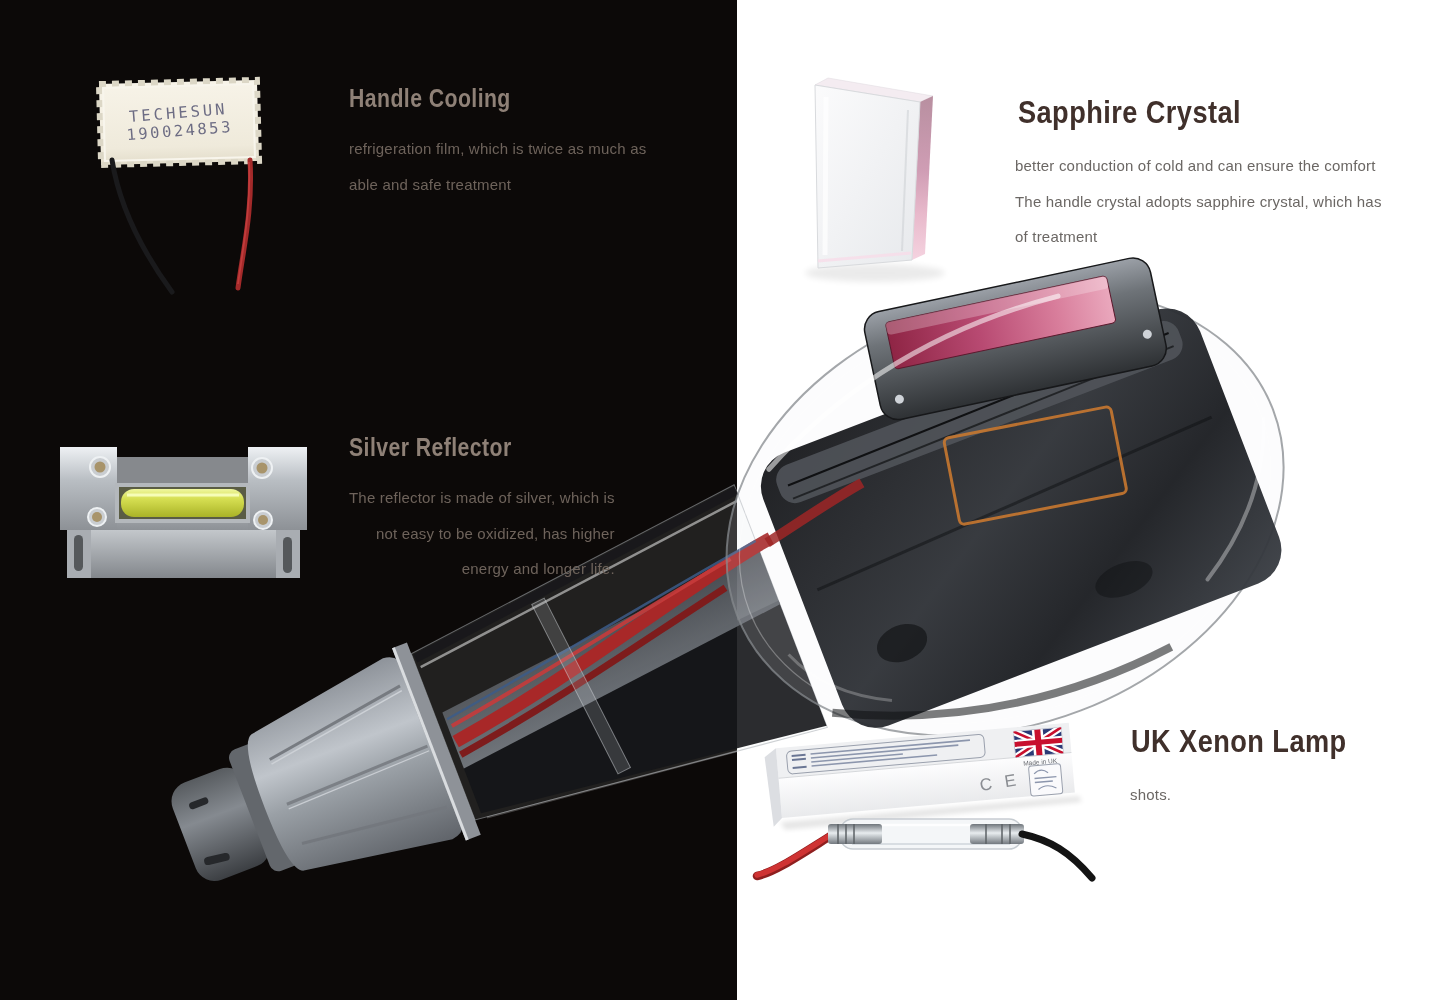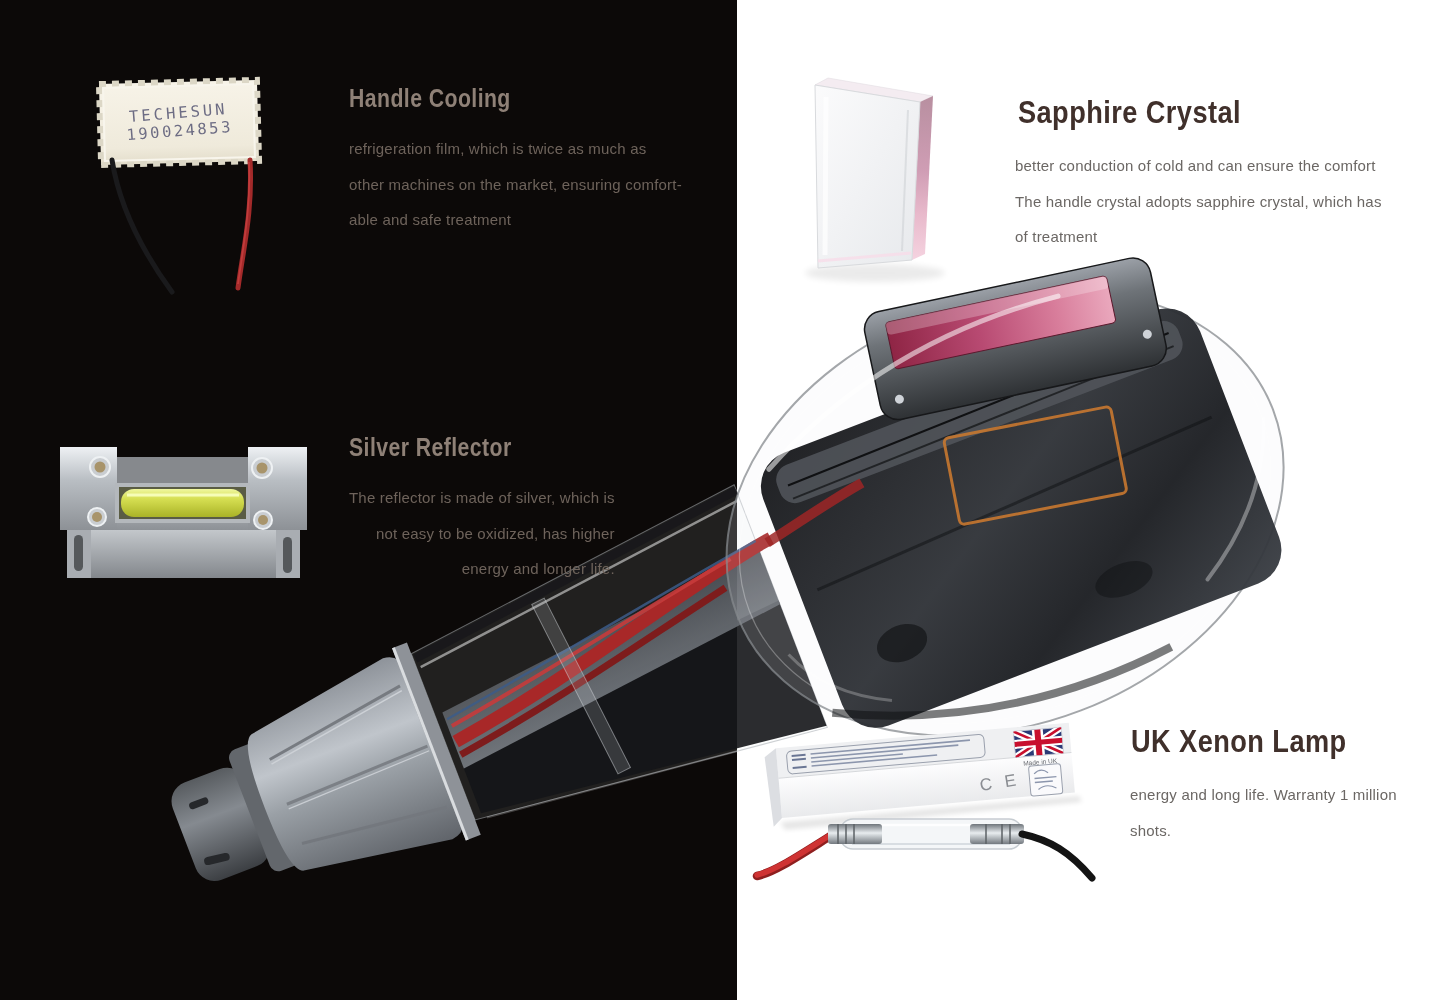--- a/index.html
+++ b/index.html
@@ -274,21 +274,20 @@
       <rect x="230" y="124" width="54" height="20" rx="3" fill="url(#lgMetal)"></rect>
       <path d="M262,124 L262,144 M270,124 L270,144 M246,124 L246,144" stroke="#5c6166" stroke-width="1.5"></path>
       <path d="M282,134 C310,140 330,152 352,178" stroke="#141414" stroke-width="7" fill="none" stroke-linecap="round"></path>
     </g>
   </svg>
 
   <div class="sec dark" id="sec-cooling" style="left:349px;top:84px;">
     <div class="ttl">Handle Cooling</div>
     <div class="bodytxt" style="position:absolute;left:0;top:47px;">
       <div>refrigeration film, which is twice as much as</div>
-      <div>other machines on the market, ensuring comfort-</div>
       <div>able and safe treatment</div>
     </div>
   </div>
 
   <div class="sec light" id="sec-sapphire" style="left:1015px;top:94px;">
     <div class="ttl" style="margin-left:3px;">Sapphire Crystal</div>
     <div class="bodytxt" style="position:absolute;left:0;top:54px;">
       <div>better conduction of cold and can ensure the comfort</div>
       <div>The handle crystal adopts sapphire crystal, which has</div>
       <div>of treatment</div>
@@ -300,17 +299,16 @@
     <div class="bodytxt" style="position:absolute;left:0;top:47px;">
       <div>The reflector is made of silver, which is</div>
       <div>not easy to be oxidized, has higher</div>
       <div>energy and longer life.</div>
     </div>
   </div>
 
   <div class="sec light" id="sec-lamp" style="left:1130px;top:723px;">
     <div class="ttl" style="margin-left:1px;">UK Xenon Lamp</div>
     <div class="bodytxt" style="position:absolute;left:0;top:54px;">
-      <div>energy and long life. Warranty 1 million</div>
       <div>shots.</div>
     </div>
   </div>
 </div>
 
 </body></html>

